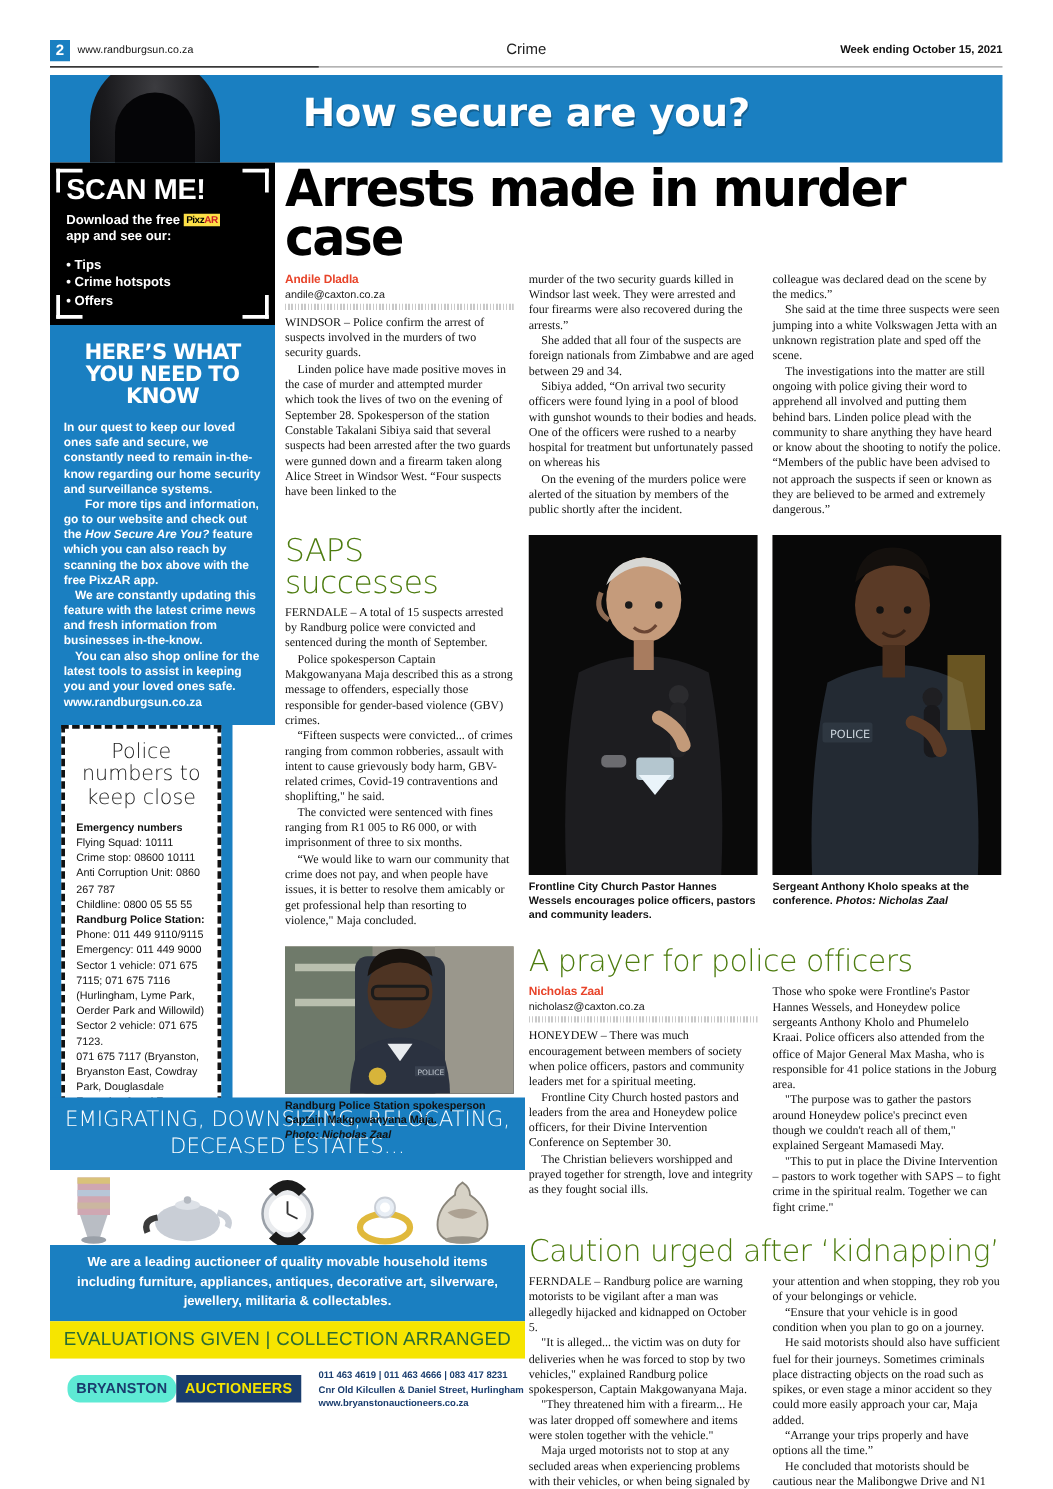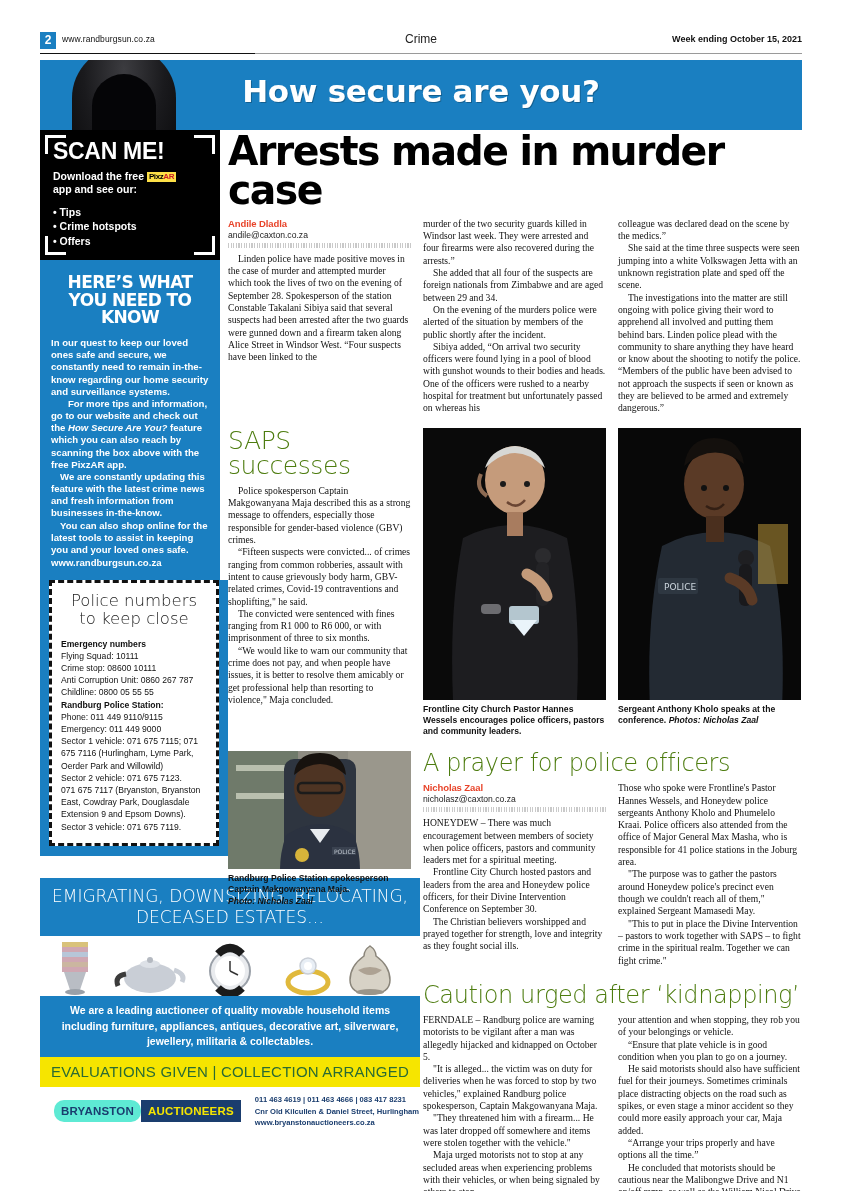--- a/index.html
+++ b/index.html
@@ -38,21 +38,21 @@
   .c-br{right:5px;bottom:5px;border-right-width:3px;border-bottom-width:3px;}
 
   .know-block{width:180px;background:#1a7fc1;padding:14px 11px 11px 11px;box-sizing:border-box;color:#fff;}
   .know-title{font-family:"DejaVu Sans",sans-serif;font-weight:bold;font-size:17px;line-height:1.04;text-align:center;letter-spacing:-.6px;margin-bottom:10px;}
   .know-body{font-size:9.6px;font-weight:bold;line-height:1.27;}
   .know-body p{margin:0;text-indent:9px;}
   .know-body p.first{text-indent:0;}
   .know-body i{font-style:italic;}
   .know-url{font-size:9.6px;font-weight:bold;margin-top:1px;}
 
-  .numbers-wrap{width:188px;background:#1a7fc1;padding:0 9px 10px 9px;box-sizing:border-box;}
+  .numbers-wrap{width:146px;background:#1a7fc1;padding:0 9px 10px 9px;box-sizing:border-box;}
   .numbers-box{background:#fff;border:3px dashed #111;padding:9px 9px 10px 9px;box-sizing:border-box;}
   .numbers-title{font-size:16.5px;text-align:center;line-height:1.1;color:#1a1a1a;margin-bottom:9px;font-family:"DejaVu Sans",sans-serif;font-weight:300;}
   .numbers-list{font-size:8.6px;line-height:1.42;color:#111;}
   .numbers-list b{font-weight:bold;}
 
   
   .ad{position:absolute;left:40px;top:878px;width:380px;}
   .ad-head{background:#1a7fc1;color:#fff;text-align:center;font-size:17px;line-height:1.22;padding:8px 4px 9px;font-family:"DejaVu Sans",sans-serif;font-weight:300;}
   .ad-items{height:60px;background:#fff;position:relative;}
   .ad-blurb{background:#1a7fc1;color:#fff;text-align:center;font-size:10.5px;font-weight:bold;line-height:1.45;padding:7px 14px 8px;}
@@ -221,47 +221,49 @@
   <div class="main">
 
     <h1 class="head-xl">Arrests made in murder case</h1>
 
     <div class="cols3">
       <div class="col">
         <div class="byline">Andile Dladla</div>
         <div class="byemail">andile@caxton.co.za</div>
         <div class="dotrule"></div>
         <div class="bodytext">
+          <p class="first">WINDSOR – Police confirm the arrest of suspects involved in the murders of two security guards.</p>
           <p>Linden police have made positive moves in the case of murder and attempted murder which took the lives of two on the evening of September 28. Spokesperson of the station Constable Takalani Sibiya said that several suspects had been arrested after the two guards were gunned down and a firearm taken along Alice Street in Windsor West. “Four suspects have been linked to the</p>
         </div>
       </div>
       <div class="col">
         <div class="bodytext">
           <p class="first">murder of the two security guards killed in Windsor last week. They were arrested and four firearms were also recovered during the arrests.”</p>
           <p>She added that all four of the suspects are foreign nationals from Zimbabwe and are aged between 29 and 34.</p>
+          <p>Sibiya added, “On arrival two security officers were found lying in a pool of blood with gunshot wounds to their bodies and heads. One of the officers were rushed to a nearby hospital for treatment but unfortunately passed on whereas his</p>
           <p>On the evening of the murders police were alerted of the situation by members of the public shortly after the incident.</p>
-          <p>Sibiya added, “On arrival two security officers were found lying in a pool of blood with gunshot wounds to their bodies and heads. One of the officers were rushed to a nearby hospital for treatment but unfortunately passed on whereas his</p>
         </div>
       </div>
       <div class="col">
         <div class="bodytext">
           <p class="first">colleague was declared dead on the scene by the medics.”</p>
           <p>She said at the time three suspects were seen jumping into a white Volkswagen Jetta with an unknown registration plate and sped off the scene.</p>
           <p>The investigations into the matter are still ongoing with police giving their word to apprehend all involved and putting them behind bars. Linden police plead with the community to share anything they have heard or know about the shooting to notify the police. “Members of the public have been advised to not approach the suspects if seen or known as they are believed to be armed and extremely dangerous.”</p>
         </div>
       </div>
     </div>
 
     <div class="cols3" style="margin-top:13px;align-items:flex-start;">
       <div class="col">
         <h2 class="sec-title">SAPS successes</h2>
         <div class="bodytext">
+          <p class="first">FERNDALE – A total of 15 suspects arrested by Randburg police were convicted and sentenced during the month of September.</p>
           <p>Police spokesperson Captain Makgowanyana Maja described this as a strong message to offenders, especially those responsible for gender-based violence (GBV) crimes.</p>
           <p>“Fifteen suspects were convicted... of crimes ranging from common robberies, assault with intent to cause grievously body harm, GBV-related crimes, Covid-19 contraventions and shoplifting," he said.</p>
-          <p>The convicted were sentenced with fines ranging from R1 000 to R6 000, or with imprisonment of three to six months.</p>
+          <p>The convicted were sentenced with fines ranging from R1 005 to R6 000, or with imprisonment of three to six months.</p>
           <p>“We would like to warn our community that crime does not pay, and when people have issues, it is better to resolve them amicably or get professional help than resorting to violence," Maja concluded.</p>
         </div>
       </div>
 
       <div class="col">
         <div class="photo ph-a" style="width:183px;height:272px;">
           <svg width="183" height="272">
             <rect width="183" height="272" fill="#0a0a0a"></rect>
             <ellipse cx="92" cy="52" rx="30" ry="34" fill="#c59b7b"></ellipse>
             <path d="M62 40 q30 -30 60 0 q-6 -20 -30 -22 q-24 2 -30 22 z" fill="#d7d7d4"></path>
@@ -360,21 +362,21 @@
             <p class="first">FERNDALE – Randburg police are warning motorists to be vigilant after a man was allegedly hijacked and kidnapped on October 5.</p>
             <p>"It is alleged... the victim was on duty for deliveries when he was forced to stop by two vehicles," explained Randburg police spokesperson, Captain Makgowanyana Maja.</p>
             <p>"They threatened him with a firearm... He was later dropped off somewhere and items were stolen together with the vehicle."</p>
             <p>Maja urged motorists not to stop at any secluded areas when experiencing problems with their vehicles, or when being signaled by others to stop.</p>
 
           </div>
         </div>
         <div class="col">
           <div class="bodytext">
             <p class="first">your attention and when stopping, they rob you of your belongings or vehicle.</p>
-            <p>“Ensure that plate vehicle is in good condition when you plan to go on a journey.</p>
+            <p>“Ensure that your vehicle is in good condition when you plan to go on a journey.</p>
             <p>He said motorists should also have sufficient fuel for their journeys. Sometimes criminals place distracting objects on the road such as spikes, or even stage a minor accident so they could more easily approach your car, Maja added.</p>
             <p>“Arrange your trips properly and have options all the time.”</p>
             <p>He concluded that motorists should be cautious near the Malibongwe Drive and N1 on/off ramp, as well as the William Nicol Drive and N1 on/off ramp, as there have been a few incidents there.</p>
           </div>
         </div>
       </div>
     </div>
 
   </div>
 </div>

